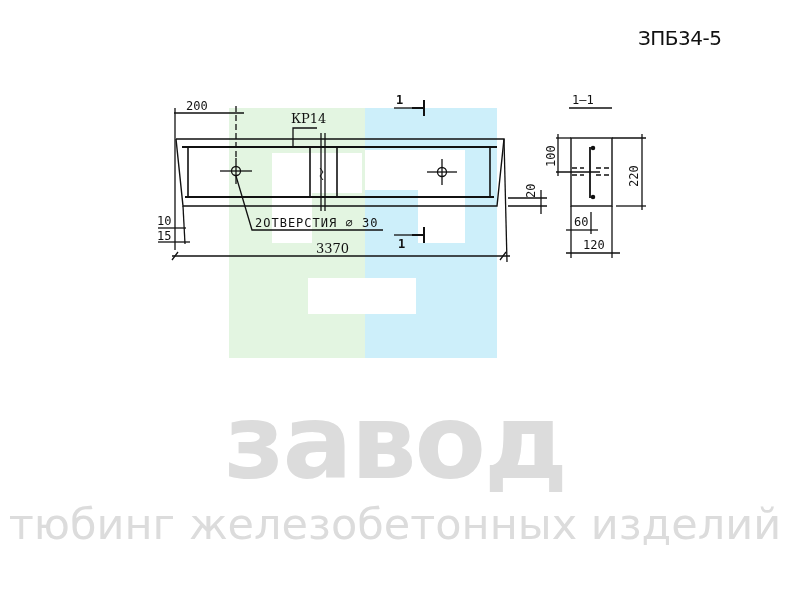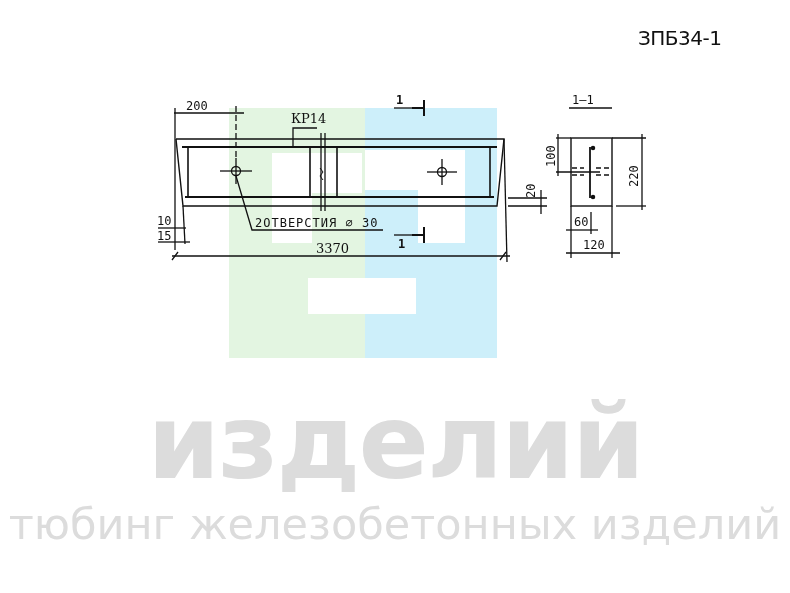--- a/index.html
+++ b/index.html
@@ -19,21 +19,21 @@
 <body>
 
 <div class="wm-block wm-green" style="left:229px;top:108px;width:136px;height:250px;"></div>
 <div class="wm-block wm-blue" style="left:365px;top:108px;width:132px;height:250px;"></div>
 <div class="wm-block wm-white" style="left:272px;top:153px;width:40px;height:90px;"></div>
 <div class="wm-block wm-white" style="left:312px;top:153px;width:50px;height:40px;"></div>
 <div class="wm-block wm-white" style="left:365px;top:150px;width:100px;height:40px;"></div>
 <div class="wm-block wm-white" style="left:418px;top:190px;width:47px;height:53px;"></div>
 <div class="wm-block wm-white" style="left:308px;top:278px;width:108px;height:36px;"></div>
 
-<div id="title-code">ЗПБ34-1</div>
+<div id="title-code">ЗПБ34-5</div>
 
 <svg id="drawing" width="790" height="593" viewBox="0 0 790 593">
   <g stroke="#111" fill="none" stroke-width="1.3">
 
     <polyline points="176,139 504,139 497,206 183,206 176,139" stroke-width="1.4"></polyline>
 
     <line x1="182" y1="147" x2="497" y2="147" stroke-width="2"></line>
     <line x1="185" y1="197" x2="494" y2="197" stroke-width="2"></line>
     <line x1="188" y1="146" x2="188" y2="198" stroke-width="1.6"></line>
     <line x1="490" y1="146" x2="490" y2="198" stroke-width="1.6"></line>
@@ -113,14 +113,14 @@
   <text x="157" y="225" class="dim">10</text>
   <text x="157" y="240" class="dim">15</text>
   <text transform="translate(535,198) rotate(-90)" class="dim">20</text>
   <text x="572" y="104" class="dim" font-size="15">1–1</text>
   <text transform="translate(555,167) rotate(-90)" class="dim">100</text>
   <text transform="translate(638,187) rotate(-90)" class="dim">220</text>
   <text x="574" y="226" class="dim">60</text>
   <text x="583" y="249" class="dim">120</text>
 </svg>
 
-<div id="brand-name">изделий</div>
+<div id="brand-name">завод</div>
 <div id="brand-tagline">тюбинг железобетонных изделий</div>
 
 </body></html>

